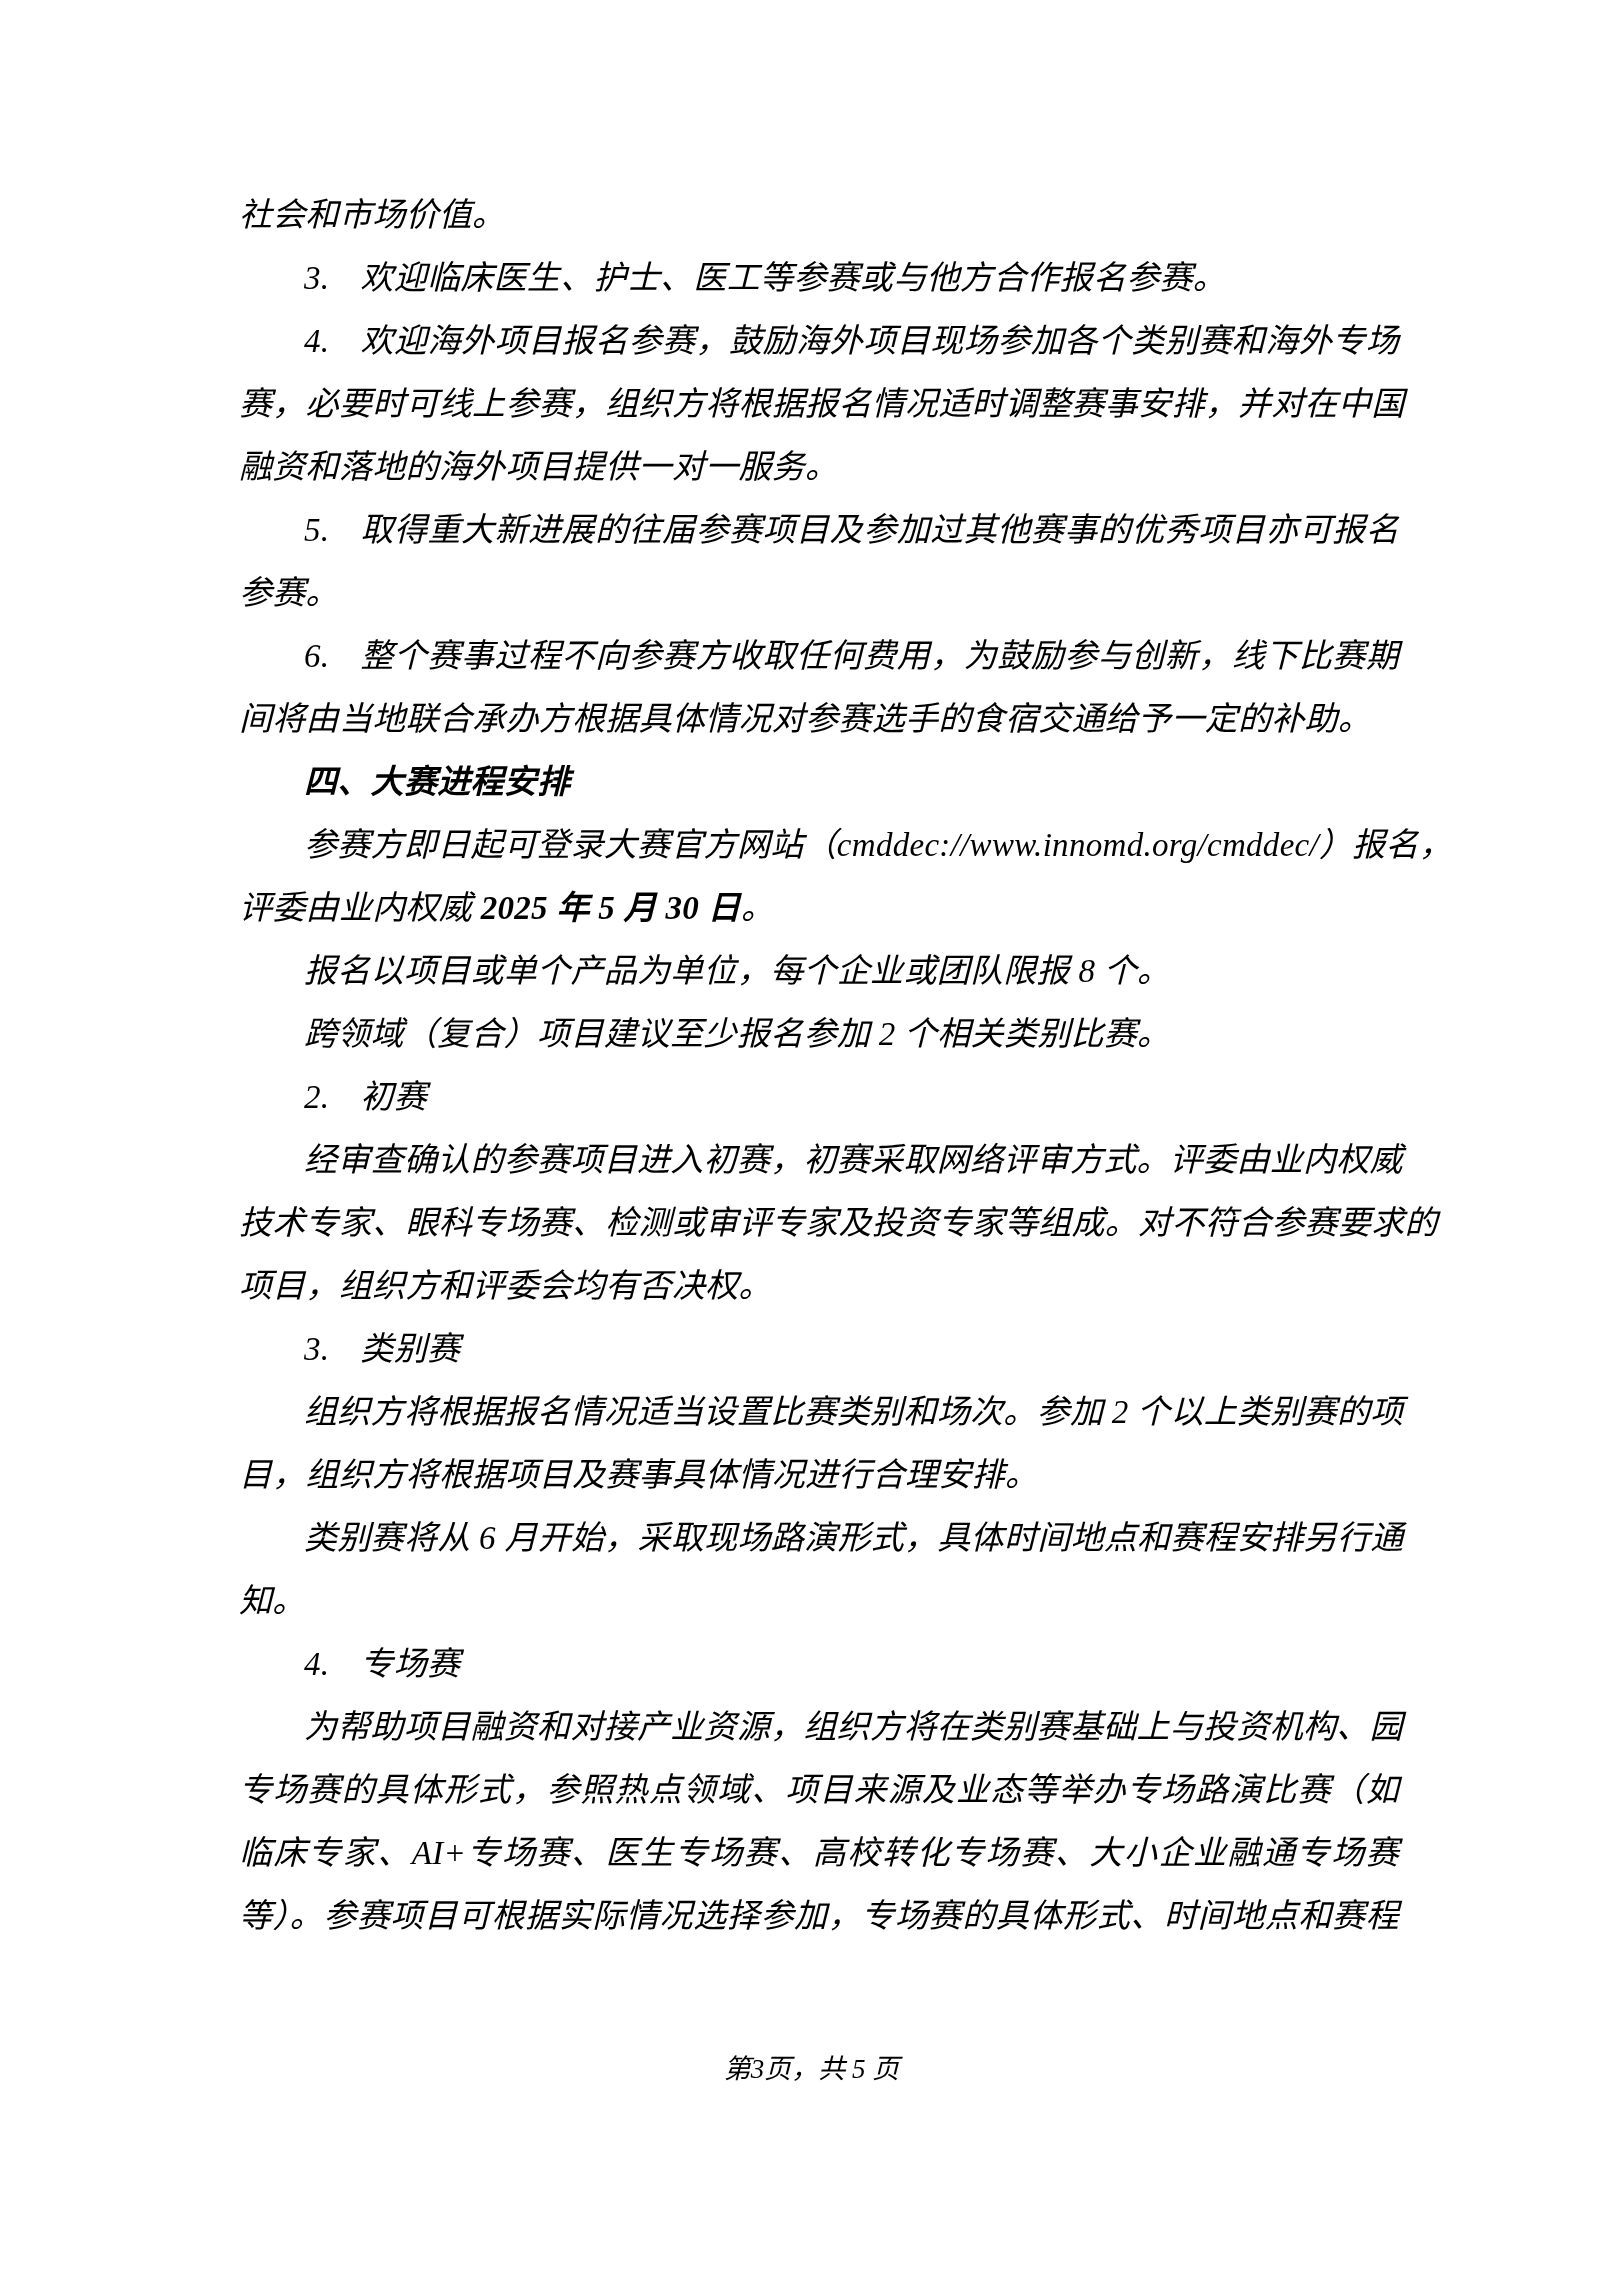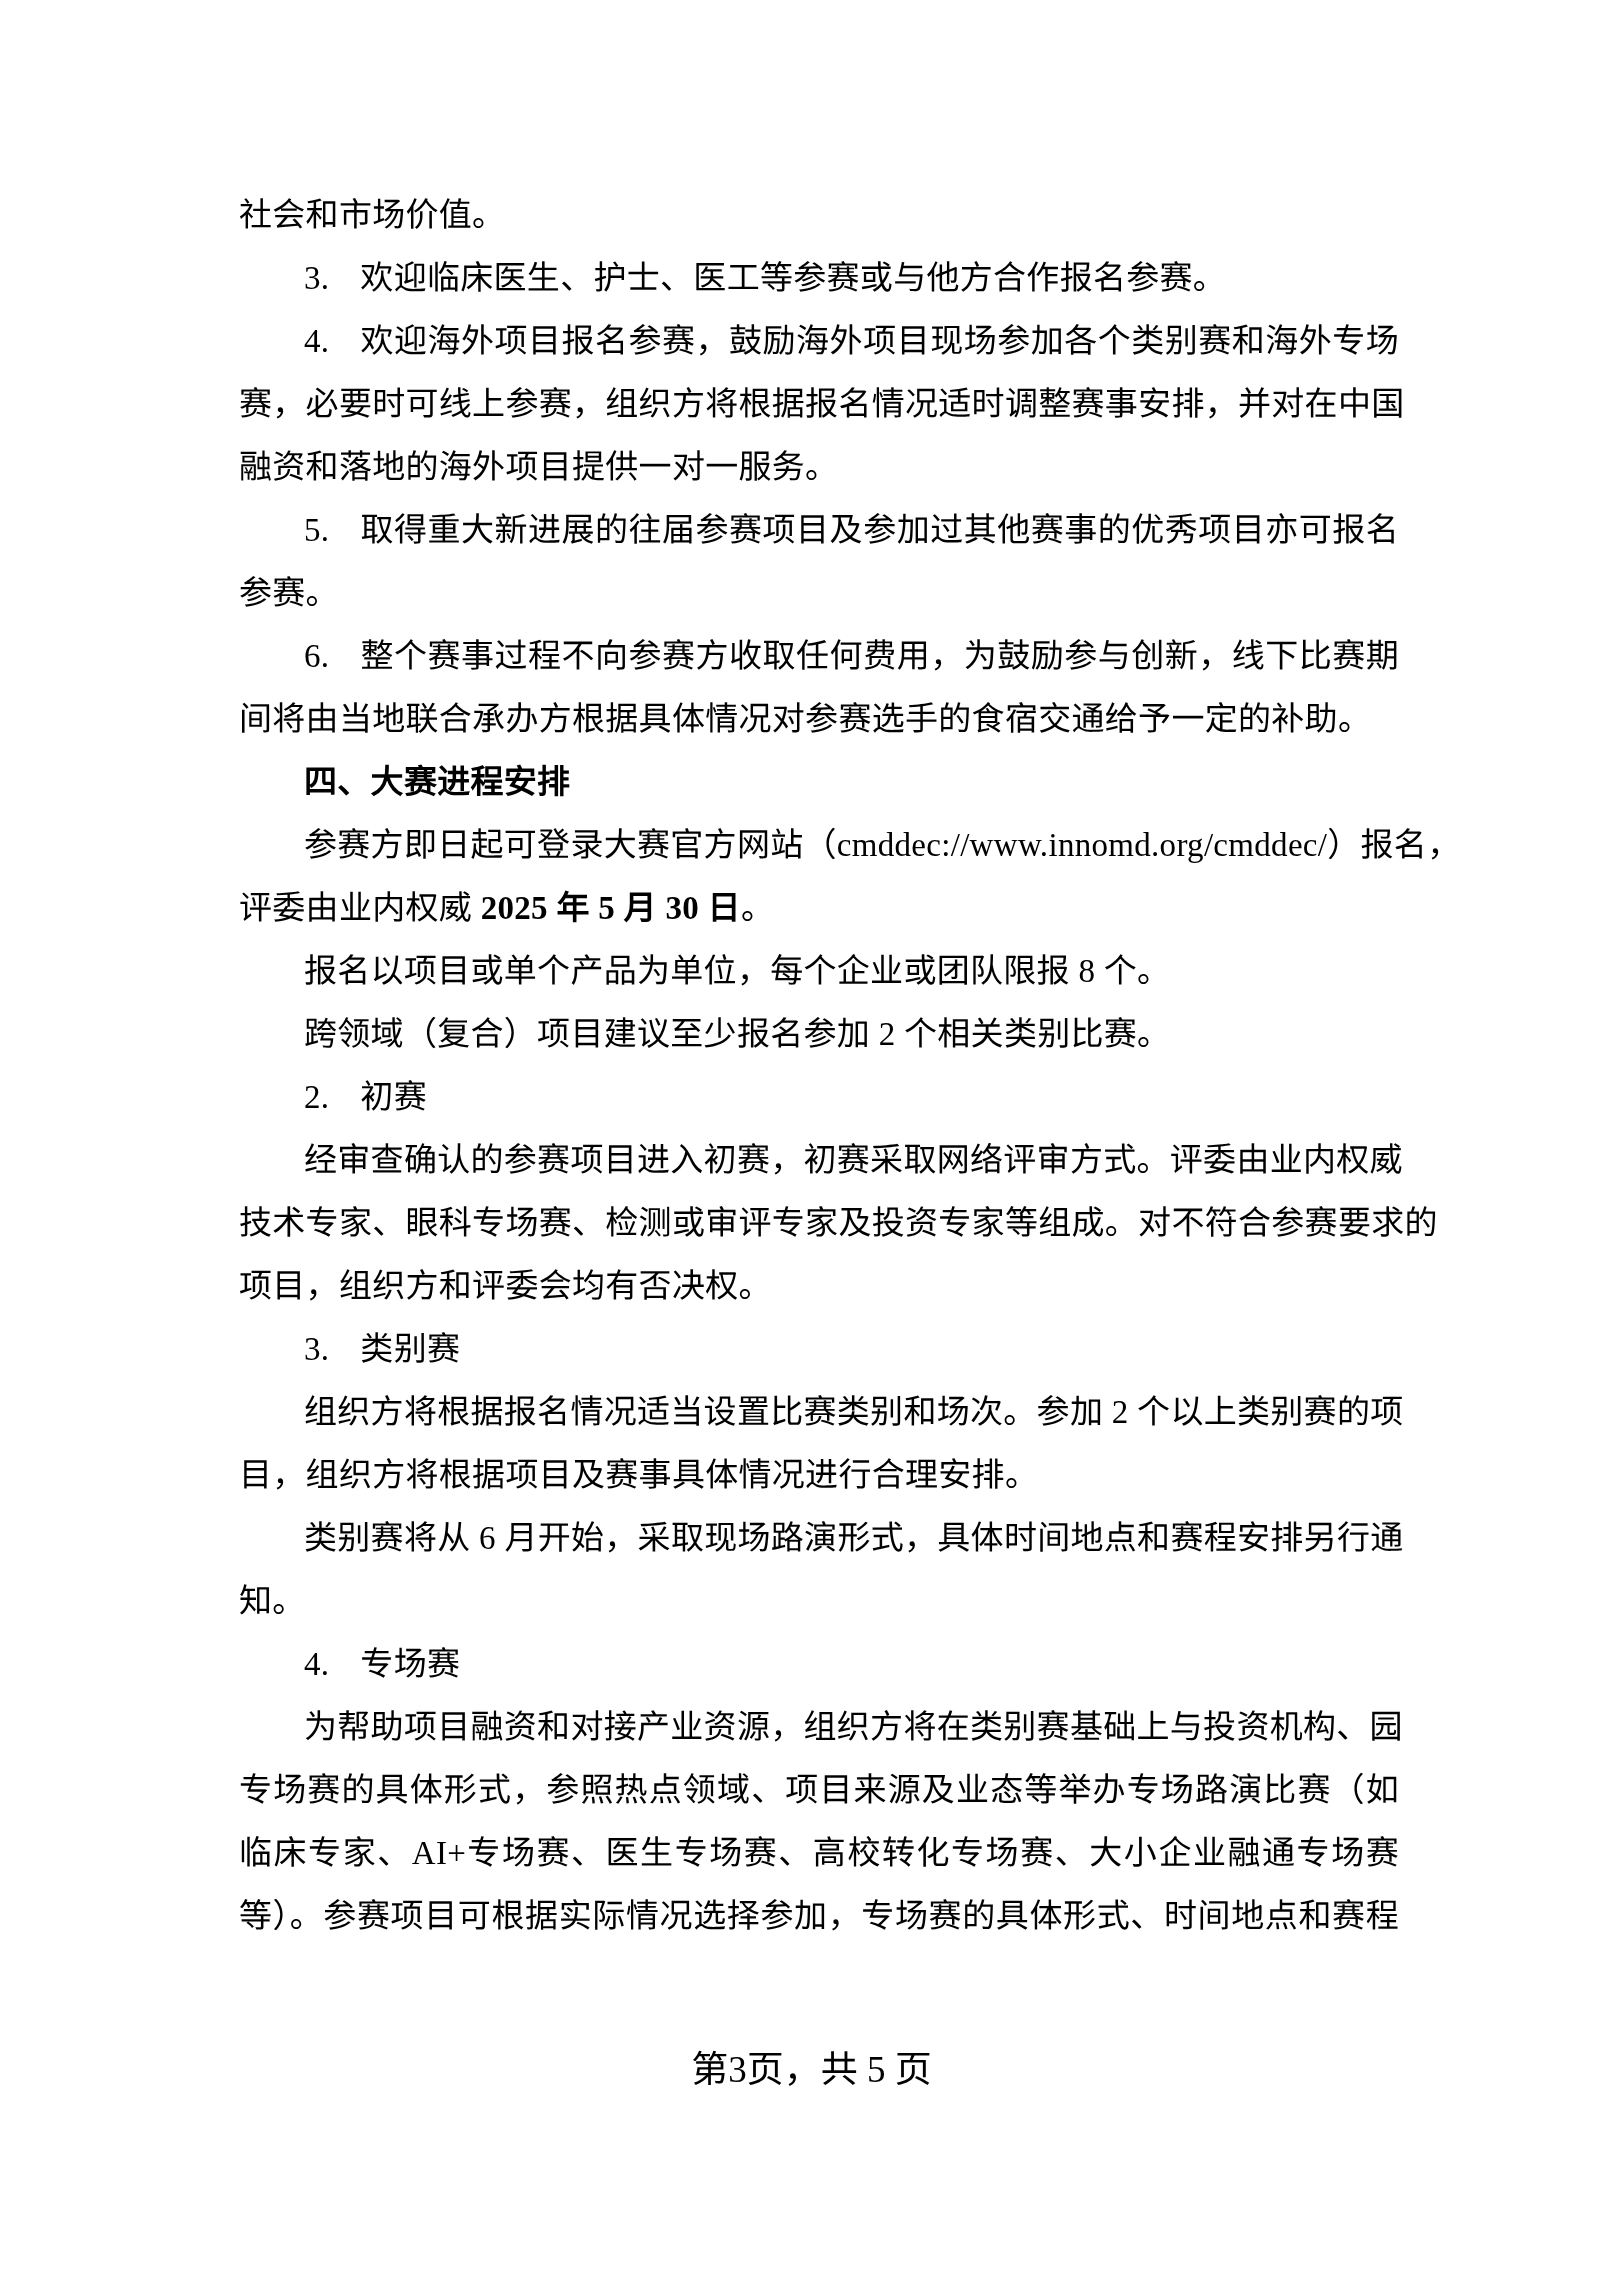--- a/index.html
+++ b/index.html
@@ -8,20 +8,21 @@
     background: #ffffff;
   }
   .page {
     position: relative;
     width: 1567px;
     height: 2295px;
     background: #ffffff;
     color: #000000;
     font-family: "Liberation Serif", "DejaVu Serif", serif;
     overflow: hidden;
+    font-style: italic;
   }
   .content {
     position: absolute;
     left: 239px;
     top: 184px;
     width: 1160px;
   }
   .line {
     font-size: 33px;
     line-height: 63px;
@@ -37,21 +38,21 @@
   }
   .heading { font-weight: bold; }
   .num { margin-right: 31px; }
   b { font-weight: bold; }
   .footer {
     position: absolute;
     left: 0;
     width: 1623px;
     top: 2038px;
     text-align: center;
-    font-size: 37px;
+    font-size: 27px;
     line-height: 63px;
     height: 63px;
   }
 </style>
 </head>
 <body>
 
 <div class="page">
   <div class="content">
 

